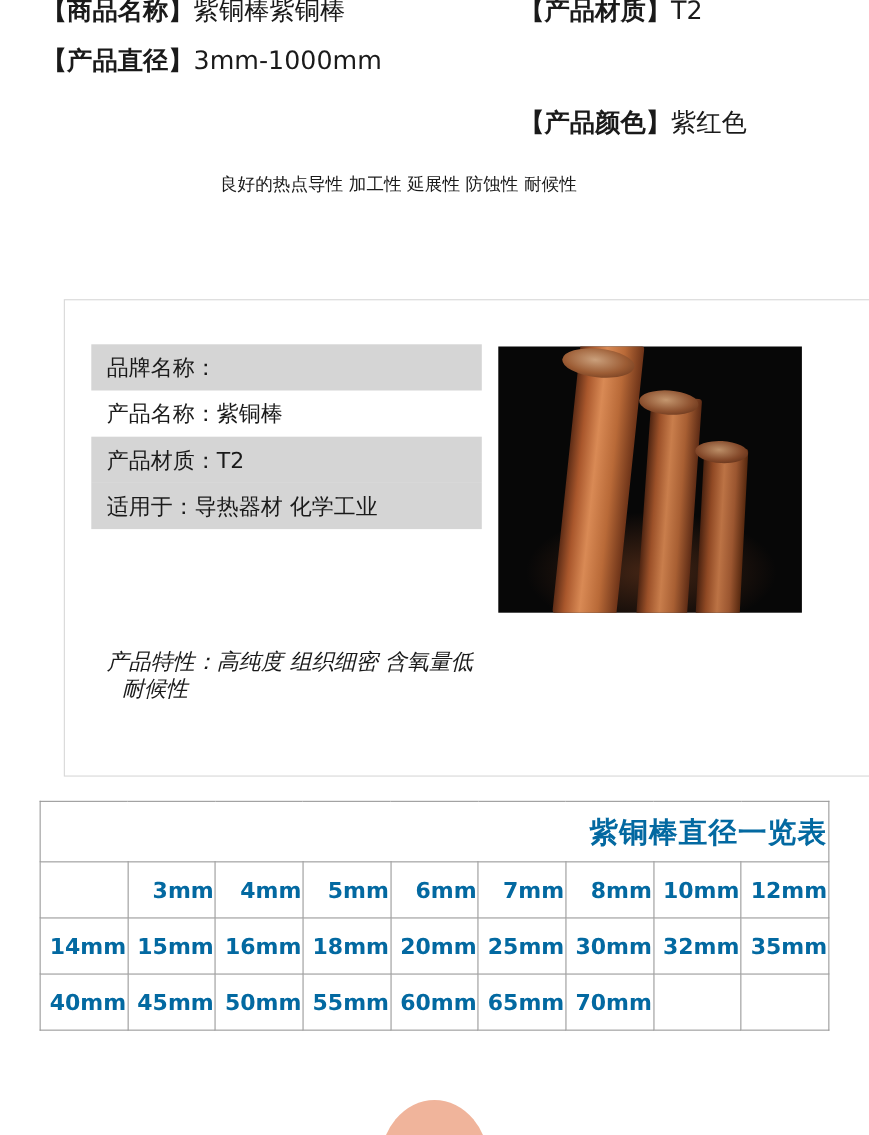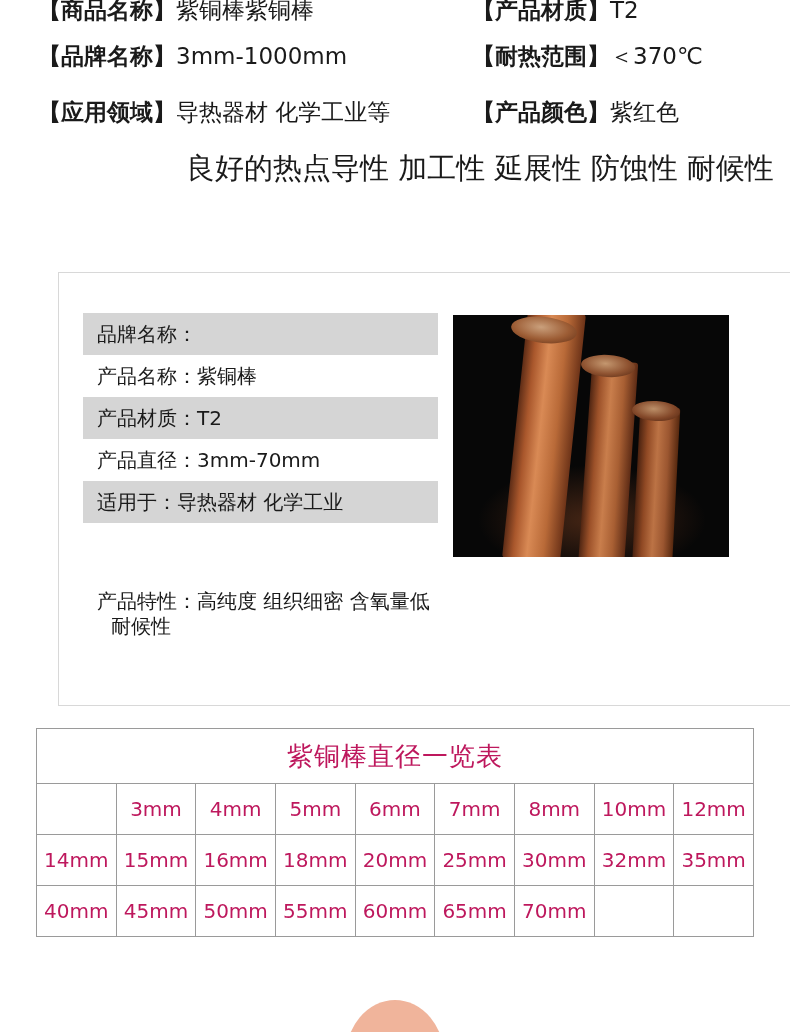--- a/index.html
+++ b/index.html
@@ -47,23 +47,23 @@
   }
   .lbl {
     font-weight: bold;
     letter-spacing: 0px;
   }
   .val {
     font-weight: normal;
   }
   .feature-line2 {
     position: absolute;
-    left: 186px;
+    left: 200px;
     top: 0;
-    font-size: 29px;
+    font-size: 16px;
     white-space: nowrap;
   }
 
   
   .card {
     position: absolute;
     left: 58px;
     top: 272px;
     width: 750px;
     height: 434px;
@@ -93,20 +93,21 @@
     position: absolute;
     left: 24px;
     top: 316px;
     width: 470px;
     font-size: 20px;
     line-height: 25px;
   }
   .card-feat .fl {
     padding-left: 14px;
     white-space: nowrap;
+    font-style: italic;
   }
   .card-feat .fl.indent {
     padding-left: 28px;
   }
   .card-photo {
     position: absolute;
     left: 394px;
     top: 42px;
     width: 276px;
     height: 242px;
@@ -183,23 +184,24 @@
     position: absolute;
     left: 36px;
     top: 728px;
     width: 718px;
     border-collapse: collapse;
     table-layout: fixed;
   }
   .dia-table td {
     border: 1px solid #9a9a9a;
     height: 48px;
-    text-align: center;
+    text-align: right;
     font-size: 20px;
-    color: #be185d;
+    color: #0369a1;
+    font-weight: bold;
   }
   .dia-title {
     font-size: 26px !important;
     height: 52px !important;
     letter-spacing: 1px;
   }
 
   
   .bottom-shape {
     position: absolute;
@@ -220,50 +222,43 @@
     <span class="spec-left">
       <span class="lbl">【商品名称】</span><span class="val">紫铜棒紫铜棒</span>
     </span>
     <span class="spec-right">
       <span class="lbl">【产品材质】</span><span class="val">T2</span>
     </span>
   </div>
 
   <div class="spec-row">
     <span class="spec-left">
-      <span class="lbl">【品牌名称】</span><span class="val">3mm-1000mm</span>
+      <span class="lbl">【产品直径】</span><span class="val">3mm-1000mm</span>
     </span>
-    <span class="spec-right">
-      <span class="lbl">【耐热范围】</span><span class="val">＜370℃</span>
-    </span>
   </div>
 
   <div class="spec-row">
-    <span class="spec-left">
-      <span class="lbl">【应用领域】</span><span class="val">导热器材 化学工业等</span>
-    </span>
     <span class="spec-right">
       <span class="lbl">【产品颜色】</span><span class="val">紫红色</span>
     </span>
   </div>
 
 
   <div class="spec-row">
     <span class="feature-line2">良好的热点导性 加工性 延展性 防蚀性  耐候性</span>
   </div>
 
 </div>
 
 <div class="card">
 
   <div class="card-table">
     <div class="card-row shaded">品牌名称：</div>
     <div class="card-row">产品名称：紫铜棒</div>
     <div class="card-row shaded">产品材质：T2</div>
-    <div class="card-row">产品直径：3mm-70mm</div>
     <div class="card-row shaded">适用于：导热器材  化学工业</div>
   </div>
 
   <div class="card-feat">
     <div class="fl">产品特性：高纯度  组织细密  含氧量低</div>
     <div class="fl indent">耐候性</div>
   </div>
 
   <div class="card-photo">
     <div class="glow"></div>

